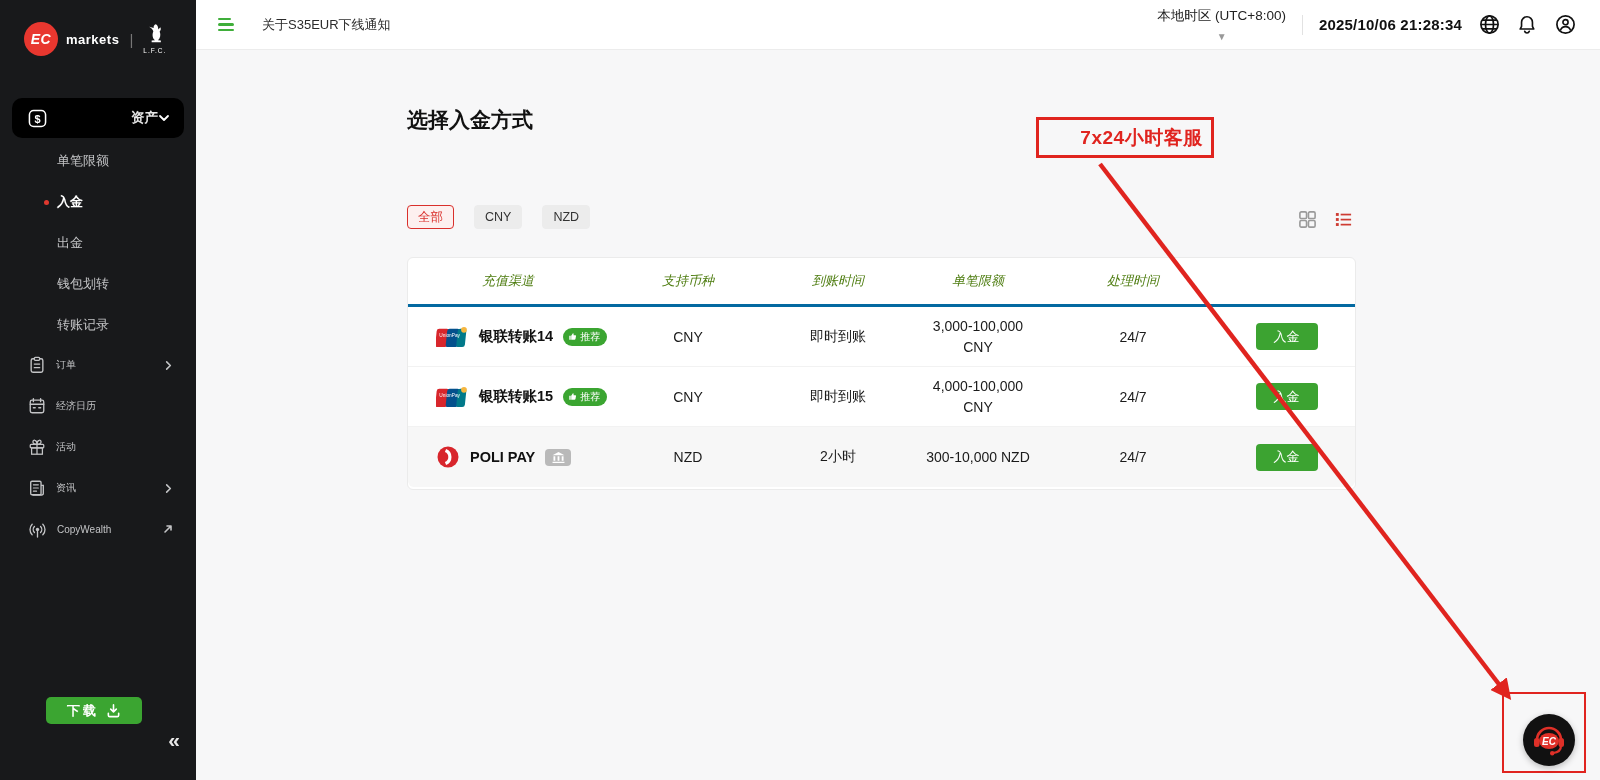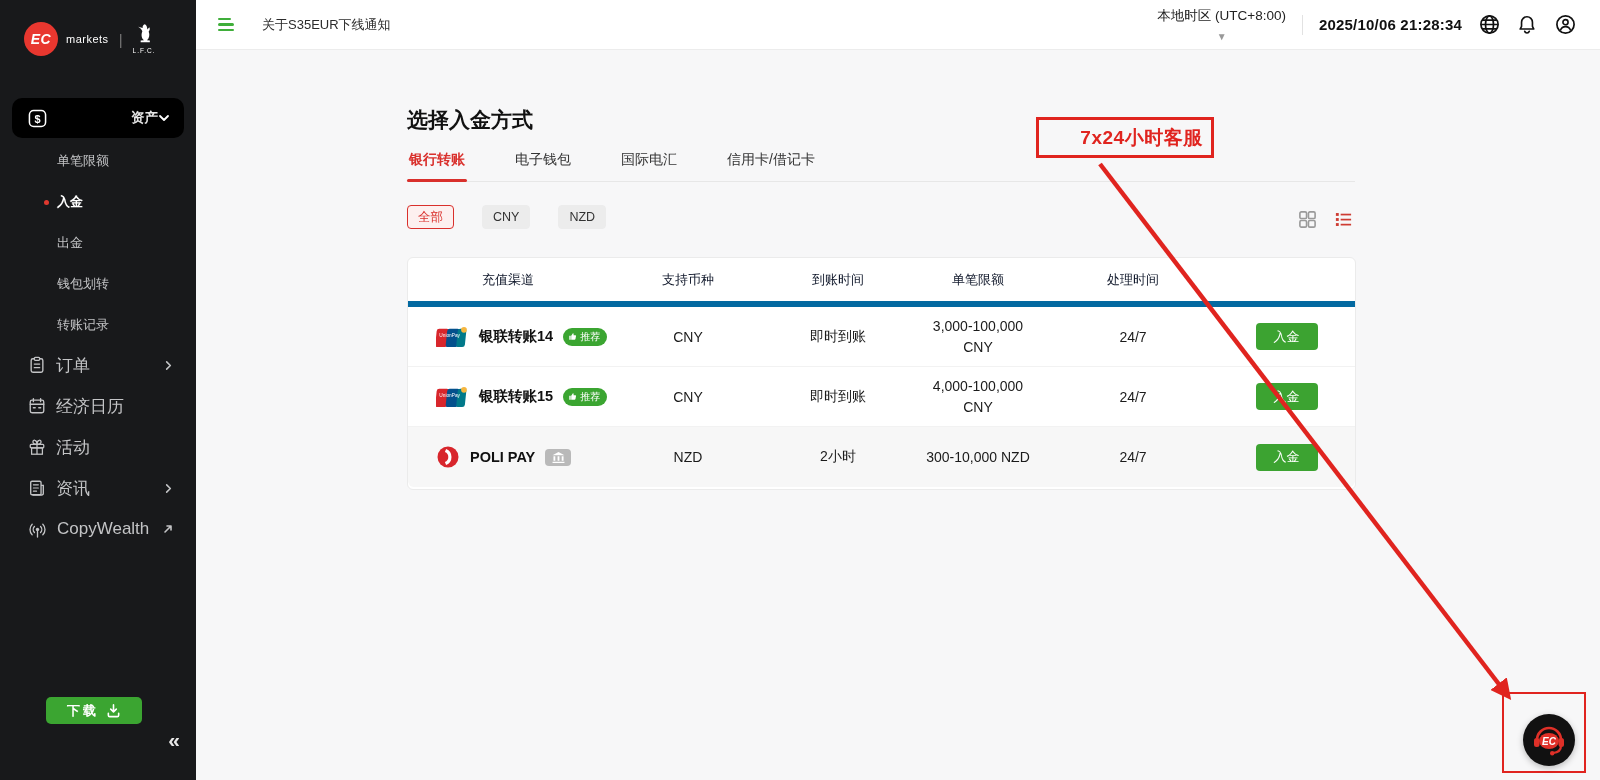--- a/index.html
+++ b/index.html
@@ -3,31 +3,31 @@
 <meta charset="utf-8">
 <style>
   * { margin:0; padding:0; box-sizing:border-box; }
   html,body { width:1600px; height:780px; font-family:"Liberation Sans","DejaVu Sans",sans-serif; }
   .app { position:relative; width:1600px; height:780px; background:#f7f7f8; overflow:hidden; }
 
   
   .sidebar { position:absolute; left:0; top:0; width:196px; height:780px; background:#18191b; z-index:10; }
   .logo-row { display:flex; align-items:center; gap:8px; padding:14px 0 0 24px; height:64px; }
   .ec-circle { width:34px; height:34px; border-radius:50%; background:#e8372f; color:#fff; font-weight:bold; font-style:italic; font-size:14px; display:flex; align-items:center; justify-content:center; letter-spacing:.5px; flex:none; }
-  .brand-text { color:#fff; font-size:11px; font-weight:400; letter-spacing:.5px; }
+  .brand-text { color:#fff; font-size:13px; font-weight:700; letter-spacing:.5px; }
   .logo-divider { color:#777; font-size:15px; margin:0 2px; font-weight:300; }
   .lfc-wrap { display:flex; flex-direction:column; align-items:center; line-height:1; }
   .lfc-label { color:#fff; font-size:6.5px; letter-spacing:1px; margin-top:1px; }
   .nav { position:absolute; left:0; top:96px; width:196px; }
   .nav-active-group { position:absolute; left:12px; top:2px; width:172px; height:40px; background:#000; border-radius:10px; display:flex; align-items:center; padding:0 14px 0 16px; }
   .nav-active-group .grp-label { color:#e5e5e5; font-size:13.5px; font-weight:600; margin-left:12px; flex:1;text-align:right; }
   .subitem { position:absolute; left:0; width:196px; height:40px; display:flex; align-items:center; padding-left:57px; color:#c3c4c6; font-size:13px; cursor:pointer; }
   .subitem.active { color:#fff; font-weight:700; }
   .subitem .dot { position:absolute; left:44px; width:5px; height:5px; border-radius:50%; background:#e0392f; }
-  .group { position:absolute; left:0; width:196px; height:40px; display:flex; align-items:center; padding:0 22px 0 28px; color:#c3c4c6; font-size:17px; cursor:pointer; }
+  .group { position:absolute; left:0; width:196px; height:40px; display:flex; align-items:center; padding:0 22px 0 28px; color:#c3c4c6; font-size:10px; cursor:pointer; }
   .group .grp-label { margin-left:10px; flex:1; }
   .dl-btn { position:absolute; left:46px; top:697px; width:96px; height:27px; background:#3ba531; border:none; border-radius:5px; color:#fff; font-size:13px; font-weight:600; display:flex; align-items:center; justify-content:center; gap:7px; cursor:pointer; letter-spacing:3px; }
   .collapse { position:absolute; right:16px; top:728px; color:#e8e8e8; font-size:21px; font-weight:bold; cursor:pointer; }
 
   
   .topbar { position:absolute; left:196px; top:0; width:1404px; height:50px; background:#fff; border-bottom:1px solid #ececec; display:flex; align-items:center; justify-content:space-between; padding:0 24px 0 22px; z-index:5; }
   .tb-left { display:flex; align-items:center; gap:28px; }
   .hamburger { display:flex; flex-direction:column; gap:3px; cursor:pointer; }
   .hamburger span { display:block; height:2.6px; border-radius:2px; background:#3fae3a; }
   .hamburger span:nth-child(1){ width:13px; }
@@ -40,30 +40,30 @@
   .tb-divider { width:1px; height:20px; background:#e2e2e2; }
   .datetime { font-size:15px; font-weight:600; color:#111; letter-spacing:.2px; }
   .tb-icon { width:22px; height:22px; display:flex; align-items:center; justify-content:center; cursor:pointer; }
 
   
   .page-title { position:absolute; left:407px; top:106px; font-size:21px; font-weight:700; color:#111; }
   .tabbar { position:absolute; left:407px; top:149px; width:948px; height:33px; border-bottom:1px solid #e7e7e7; display:flex; gap:46px; }
   .tab { position:relative; font-size:14px; color:#333; padding:2px 2px 12px; cursor:pointer; }
   .tab.active { color:#d9302c; font-weight:600; }
   .tab.active::after { content:""; position:absolute; left:0; right:0; bottom:-1px; height:3px; background:#d9302c; border-radius:2px; }
-  .chips { position:absolute; left:407px; top:205px; display:flex; gap:28px; }
+  .chips { position:absolute; left:407px; top:205px; display:flex; gap:20px; }
   .chip { height:24px; padding:0 10px; border-radius:4px; font-size:12.5px; display:flex; align-items:center; background:#ececec; color:#333; border:1px solid #ececec; cursor:pointer; }
   .chip.active { background:#fdf0ef; border-color:#d9302c; color:#d9302c; }
   .view-toggles { position:absolute; left:1298px; top:210px; display:flex; gap:17px; align-items:center; }
   .vt { cursor:pointer; display:flex; }
 
   
   .card { position:absolute; left:407px; top:257px; width:949px; height:233px; background:#fff; border:1px solid #ebebeb; border-radius:6px; }
   .thead, .trow { display:grid; grid-template-columns:200px 160px 140px 140px 170px 1fr; align-items:center; }
-  .thead { height:49px; border-bottom:6px solid #0369a1; color:#0f172a; font-size:13px; }
+  .thead { height:49px; border-bottom:3px solid #0369a1; color:#4d7c0f; font-size:13px;font-style:italic; }
   .thead > div { text-align:center; }
   .thead > div:first-child { text-align:center; }
   .trow { height:60px; border-bottom:1px solid #f2f2f2; font-size:14px; color:#1b1b1b; }
   .trow:last-child { border-bottom:none; background:#f7f7f7; border-radius:0 0 6px 6px; }
   .cell-c { text-align:center; }
   .channel-cell { display:flex; align-items:center; gap:10px; padding-left:28px; }
   .channel-name { font-weight:700; font-size:14.5px; color:#111; white-space:nowrap; }
   .rec-badge { display:inline-flex; align-items:center; gap:3px; background:#3ba531; color:#fff; font-size:10px; border-radius:9px; padding:2px 7px 2px 5px; }
   .bank-badge { display:inline-flex; align-items:center; justify-content:center; background:#b9b9b9; border-radius:4px; width:26px; height:17px; }
   .limit-2l { line-height:1.5; text-align:center; }
@@ -221,26 +221,20 @@
           <circle cx="11" cy="11" r="9" fill="none" stroke="#111" stroke-width="1.8"></circle>
           <circle cx="11" cy="8.6" r="2.7" fill="none" stroke="#111" stroke-width="1.7"></circle>
           <path d="M5.6 17.2c1-2.6 3-4 5.4-4s4.4 1.4 5.4 4" fill="none" stroke="#111" stroke-width="1.7"></path>
         </svg>
       </div>
     </div>
   </div>
 
   <h1 class="page-title">选择入金方式</h1>
 
-  <div class="tabbar">
-    <div class="tab active">银行转账</div>
-    <div class="tab">电子钱包</div>
-    <div class="tab">国际电汇</div>
-    <div class="tab">信用卡/借记卡</div>
-  </div>
 
   <div class="chips">
     <div class="chip active">全部</div>
     <div class="chip">CNY</div>
     <div class="chip">NZD</div>
   </div>
 
   <div class="view-toggles">
     <div class="vt">
       <svg width="19" height="19" viewBox="0 0 20 20">

